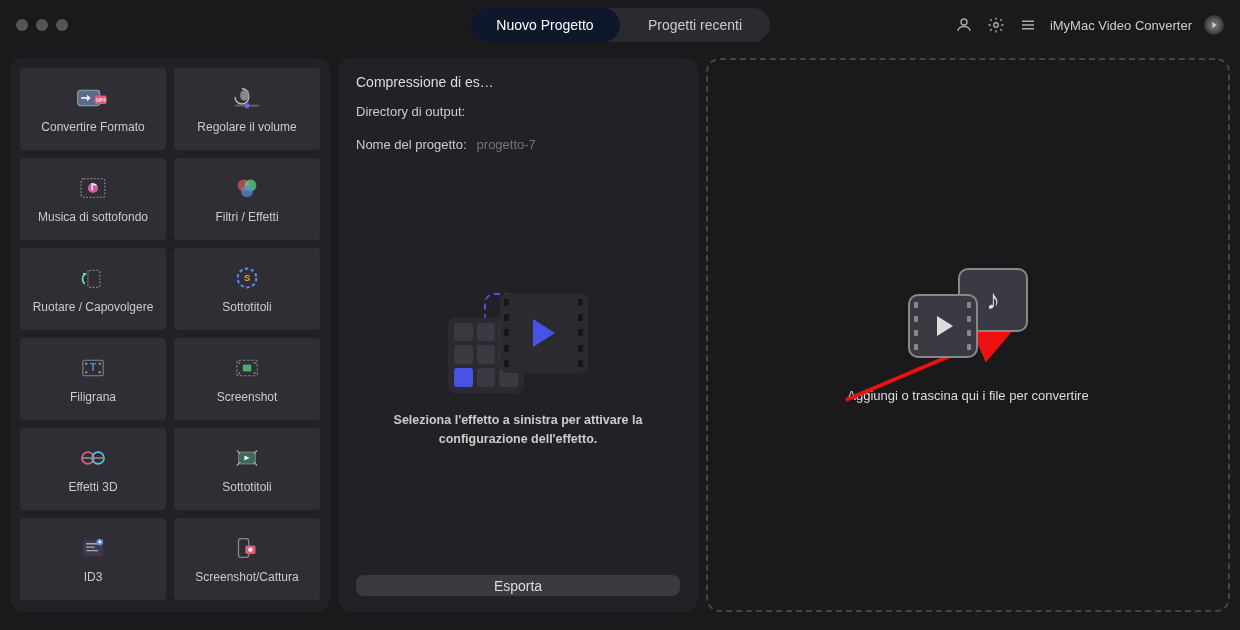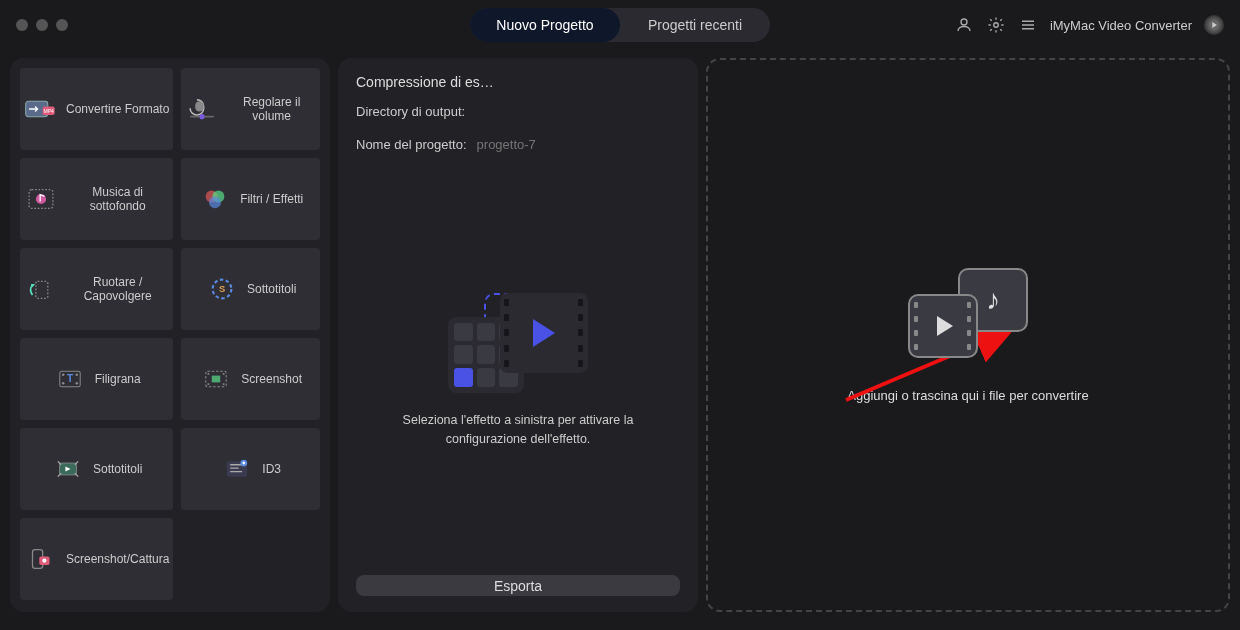--- a/index.html
+++ b/index.html
@@ -78,21 +78,21 @@
   .tool-grid {
     display: grid;
     grid-template-columns: 1fr 1fr;
     gap: 8px;
   }
   .tool-card {
     background: #2e2e34;
     border-radius: 4px;
     height: 82px;
     display: flex;
-    flex-direction: row;
+    flex-direction: column;
     align-items: center;
     justify-content: center;
     gap: 8px;
     cursor: pointer;
     font-size: 12px;
     color: #ccc;
     text-align:center;
     padding: 0 4px;
   }
   .tool-icon {
@@ -170,21 +170,21 @@
   .film-holes.left{left:4px;} .film-holes.right{right:4px;}
   .film-holes > i { width:5px;height:7px;background:#15151a;border-radius:1px; display:block;}
   .connector {
     position:absolute;
     left: 36px; top:0;
     width: 30px; height: 26px;
     border-left: 2px dashed #4a52e6;
     border-top: 2px dashed #4a52e6;
     border-top-left-radius: 10px;
   }
-  .hint-text { font-size: 12.5px; color: #ccc; text-align: center; line-height:1.5; max-width: 280px;}
+  .hint-text { font-size: 12.5px; color: #ccc; text-align: center; line-height:1.5; max-width: 280px; font-weight: bold;}
   .export-btn {
     background: #3a3a40;
     border-radius: 8px;
     height: 21px;
     display:flex;align-items:center;justify-content:center;
     color:#ddd;
     font-size:14px;
     cursor:pointer;
     margin-top: 12px;
   }
@@ -353,20 +353,30 @@
             <svg viewBox="0 0 40 30" width="38" height="28">
               <rect x="8" y="6" width="24" height="18" rx="2" fill="none" stroke="#888" stroke-width="1.2" stroke-dasharray="3 2"></rect>
               <rect x="15" y="11" width="10" height="8" fill="#5ae08a" opacity=".7"></rect>
               <rect x="10" y="8" width="2" height="2" fill="#888"></rect>
               <rect x="28" y="8" width="2" height="2" fill="#888"></rect>
               <rect x="10" y="20" width="2" height="2" fill="#888"></rect>
               <rect x="28" y="20" width="2" height="2" fill="#888"></rect>
             </svg>
           </div>
           <span>Screenshot</span>
+        </div>
+        <div class="tool-card">
+          <div class="tool-icon">
+            <svg viewBox="0 0 40 30" width="38" height="28">
+              <circle cx="14" cy="15" r="7" fill="none" stroke="#e05a8a" stroke-width="2"></circle>
+              <circle cx="26" cy="15" r="7" fill="none" stroke="#5ac0e0" stroke-width="2"></circle>
+              <line x1="7" y1="15" x2="33" y2="15" stroke="#888" stroke-width="2"></line>
+            </svg>
+          </div>
+          <span>Effetti 3D</span>
         </div>
         <div class="tool-card">
           <div class="tool-icon">
             <svg viewBox="0 0 40 30" width="38" height="28">
               <rect x="10" y="8" width="20" height="14" rx="2" fill="#3a6a5a" stroke="#888" stroke-width="1"></rect>
               <polygon points="17,12 23,15 17,18" fill="#fff"></polygon>
               <path d="M8 6 l4 4 M32 6 l-4 4 M8 24 l4 -4 M32 24 l-4 -4" stroke="#aaa" stroke-width="1.5"></path>
             </svg>
           </div>
           <span>Sottotitoli</span>

